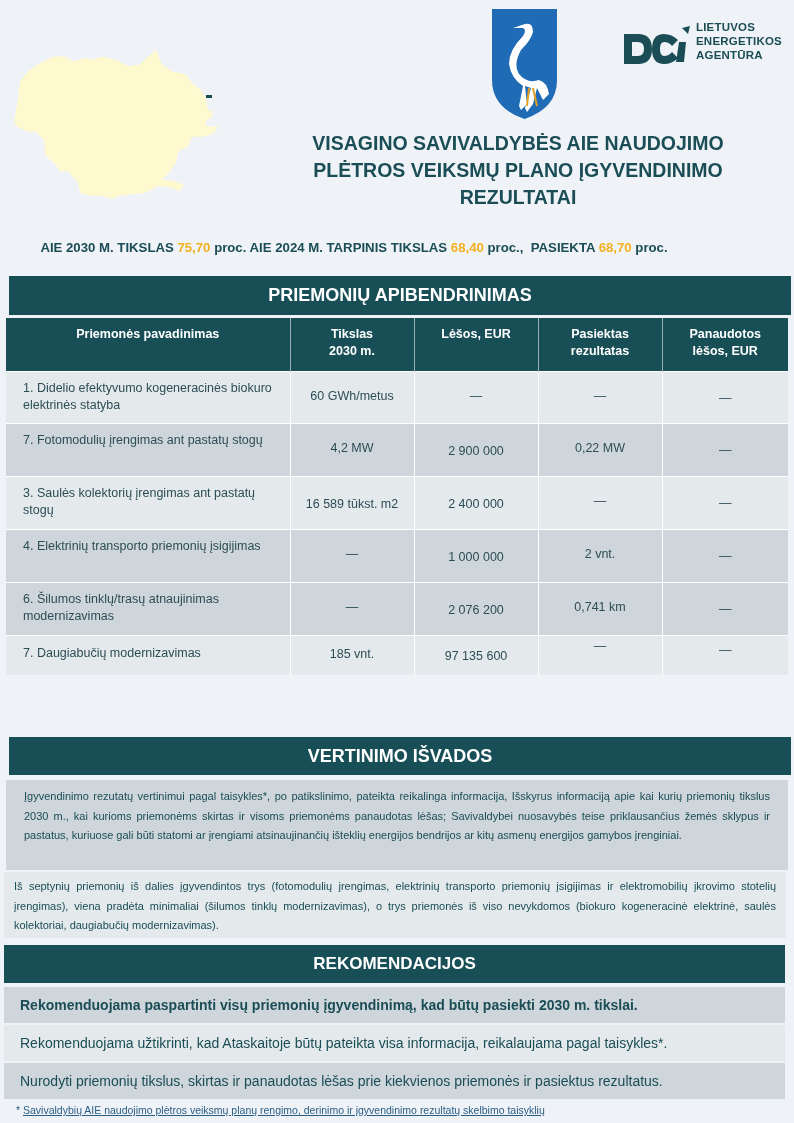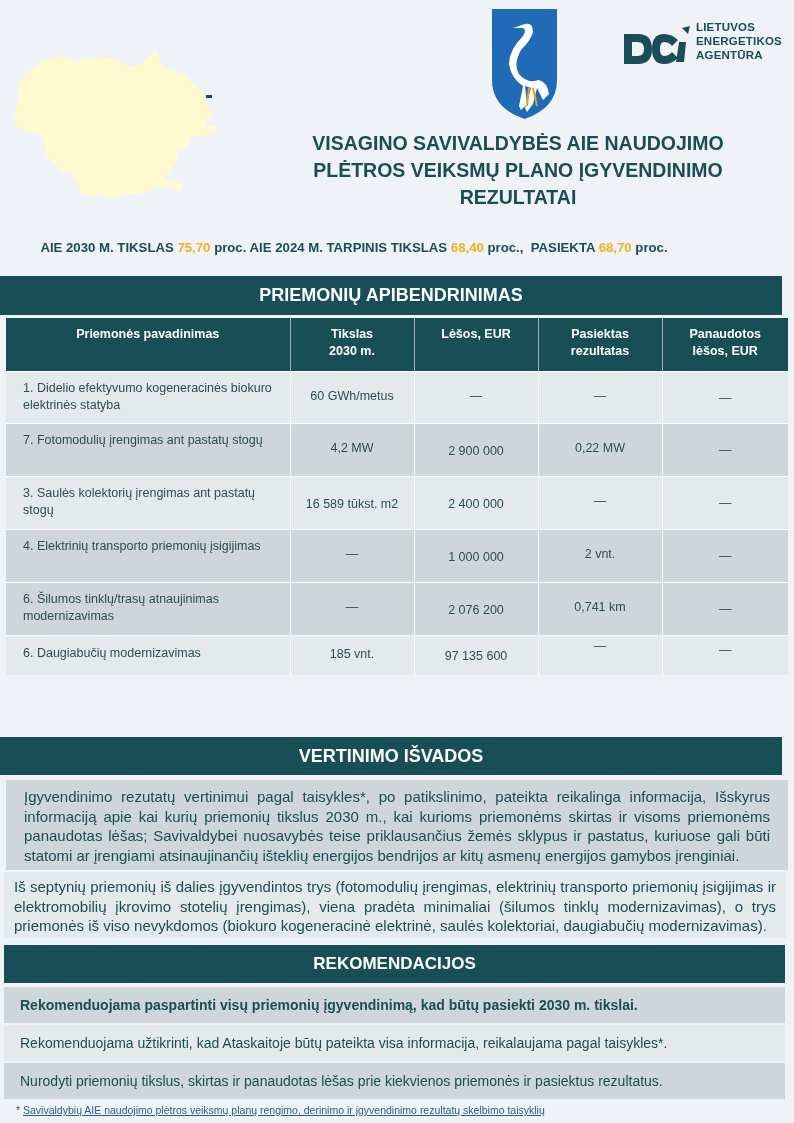--- a/index.html
+++ b/index.html
@@ -9,35 +9,35 @@
   .map { position: absolute; left: 10px; top: 40px; width: 215px; height: 165px; }
   .crest { position: absolute; left: 491px; top: 8px; width: 67px; height: 112px; }
   .lea-logo { position: absolute; left: 622px; top: 18px; width: 170px; height: 50px; }
   .lea-text { position: absolute; left: 696px; top: 20px; font-weight: bold; font-size: 11.5px; line-height: 14px; color: #1a4d55; letter-spacing: 0.2px; }
 
   .title { position: absolute; left: 262px; top: 130px; width: 512px; text-align: center; font-weight: bold; font-size: 19.5px; line-height: 27px; color: #1a4d55; }
 
   .targets { position: absolute; left: 0; top: 240px; width: 676px; text-align: center; font-weight: bold; font-size: 13.2px; color: #1a4d55; white-space: nowrap; margin-left: 16px; }
   .targets .hl { color: #f3b120; }
 
-  .section-bar { position: absolute; left: 0; width: 782px; background: #184f57; color: #ffffff; font-weight: bold; text-align: center; }
+  .section-bar { position: absolute; left: 9px; width: 782px; background: #184f57; color: #ffffff; font-weight: bold; text-align: center; }
   .bar1 { top: 276px; height: 39px; font-size: 18px; line-height: 39px; }
   .bar2 { top: 737px; height: 38px; font-size: 18px; line-height: 38px; }
   .bar3 { top: 945px; height: 38px; font-size: 17px; line-height: 38px; left: 4px; width: 781px; }
 
   table.measures { position: absolute; left: 6px; top: 318px; width: 782px; border-collapse: collapse; table-layout: fixed; }
   table.measures th { background: #184f57; color: #ffffff; font-weight: bold; font-size: 12.5px; line-height: 17px; height: 53px; vertical-align: top; padding-top: 8px; border-right: 1.5px solid #9fb0b4; text-align: center; }
   table.measures th:last-child { border-right: none; }
   table.measures td { font-size: 12.5px; line-height: 17px; color: #2d4d55; border-right: 1.5px solid #ffffff; border-top: 1.5px solid #ffffff; text-align: center; vertical-align: top; }
   table.measures td:last-child { border-right: none; }
   table.measures td.name { text-align: left; padding-left: 17px; padding-right: 6px; padding-top: 8px; }
   table.measures tr.odd td { background: #e4e9ec; }
   table.measures tr.even td { background: #ced5db; }
 
-  .panel { position: absolute; left: 6px; width: 782px; font-size: 15px; line-height: 19.5px; color: #1a4d55; text-align: justify; }
+  .panel { position: absolute; left: 6px; width: 782px; font-size: 11px; line-height: 19.5px; color: #1a4d55; text-align: justify; }
   .p1 { top: 780px; height: 90px; background: #ced5db; padding: 7px 18px 0 18px; }
   .p2 { top: 872px; height: 66px; background: #e4e9ec; padding: 5px 10px 0 10px; width: 782px; left: 4px; }
 
   .rec { position: absolute; left: 4px; width: 781px; height: 36px; font-size: 14px; line-height: 36px; color: #1a4d55; padding-left: 16px; }
   .r1 { top: 987px; background: #ced5db; font-weight: bold; }
   .r2 { top: 1025px; background: #e4e9ec; }
   .r3 { top: 1063px; background: #ced5db; }
 
   .footnote { position: absolute; left: 16px; top: 1104px; font-size: 10.5px; color: #2a5d86; }
   .footnote .link { text-decoration: underline; }
@@ -136,21 +136,21 @@
       <td style="padding-top:18px">—</td>
     </tr>
     <tr class="even" style="height:53px">
       <td class="name">6. Šilumos tinklų/trasų atnaujinimas modernizavimas</td>
       <td style="padding-top:16px">—</td>
       <td style="padding-top:19px">2 076 200</td>
       <td style="padding-top:16px">0,741 km</td>
       <td style="padding-top:18px">—</td>
     </tr>
     <tr class="odd" style="height:40px">
-      <td class="name" style="padding-top:9px">6. Daugiabučių modernizavimas</td>
+      <td class="name" style="padding-top:9px">7. Daugiabučių modernizavimas</td>
       <td style="padding-top:10px">185 vnt.</td>
       <td style="padding-top:12px">97 135 600</td>
       <td style="padding-top:2px">—</td>
       <td style="padding-top:6px">—</td>
     </tr>
   </tbody>
 </table>
 
 <div class="section-bar bar2">VERTINIMO IŠVADOS</div>
 <div class="panel p1">Įgyvendinimo rezutatų vertinimui pagal taisykles*, po patikslinimo, pateikta reikalinga informacija, Išskyrus informaciją apie kai kurių priemonių tikslus 2030 m., kai kurioms priemonėms skirtas ir visoms priemonėms panaudotas lėšas; Savivaldybei nuosavybės teise priklausančius žemės sklypus ir pastatus, kuriuose gali būti statomi ar įrengiami atsinaujinančių išteklių energijos bendrijos ar kitų asmenų energijos gamybos įrenginiai.</div>

